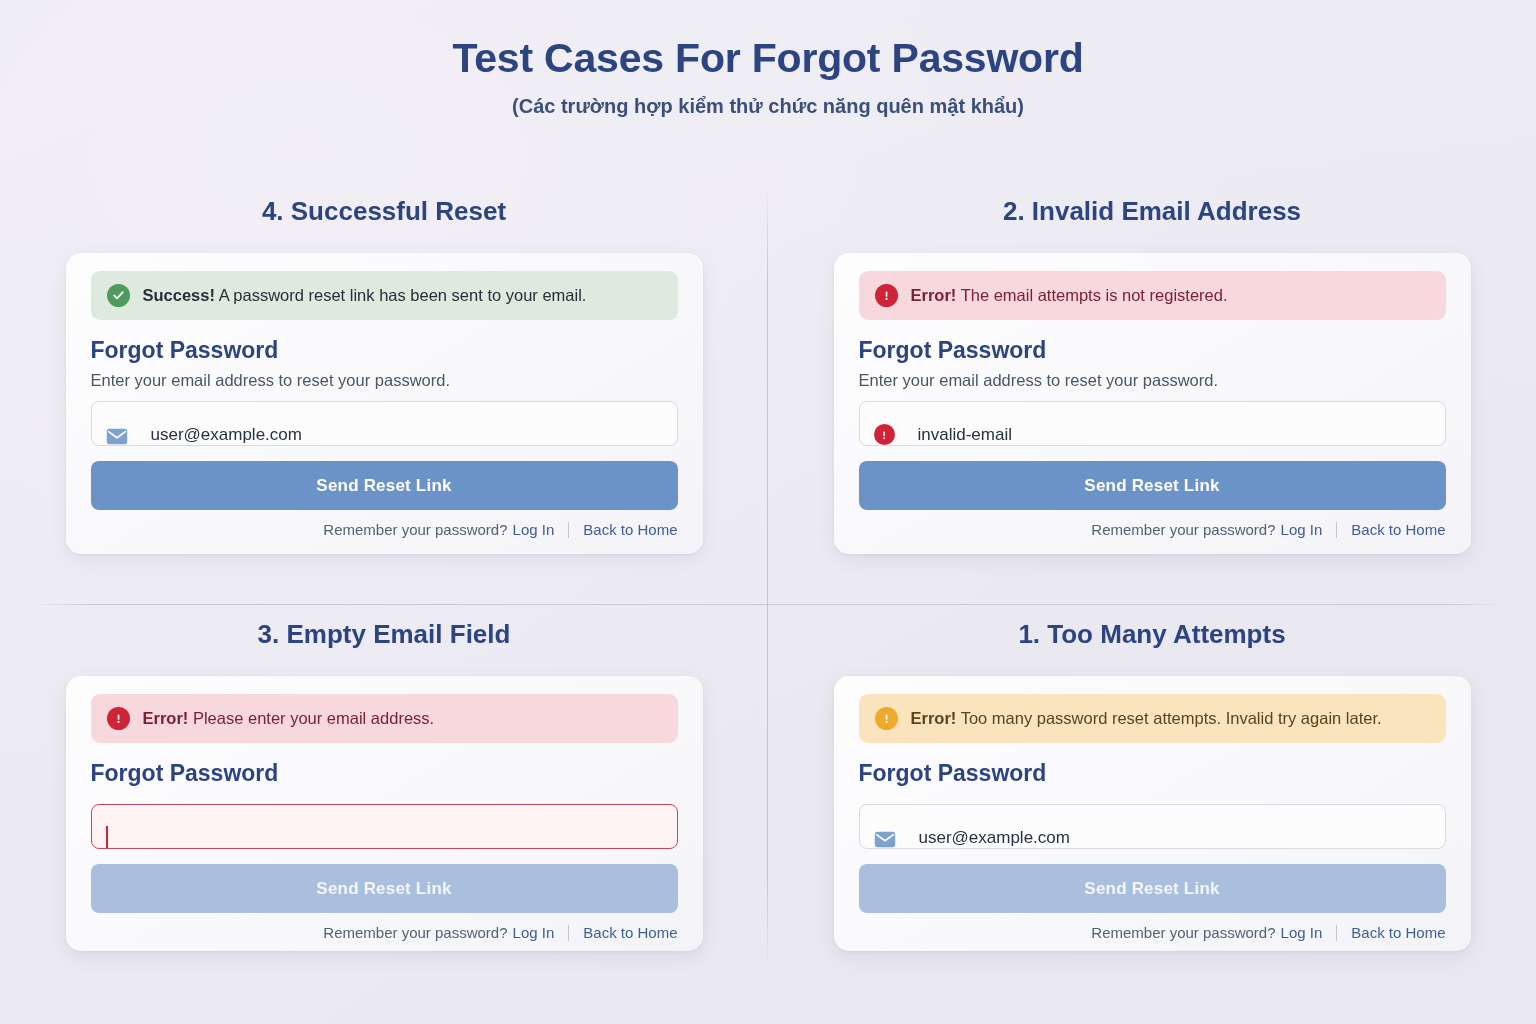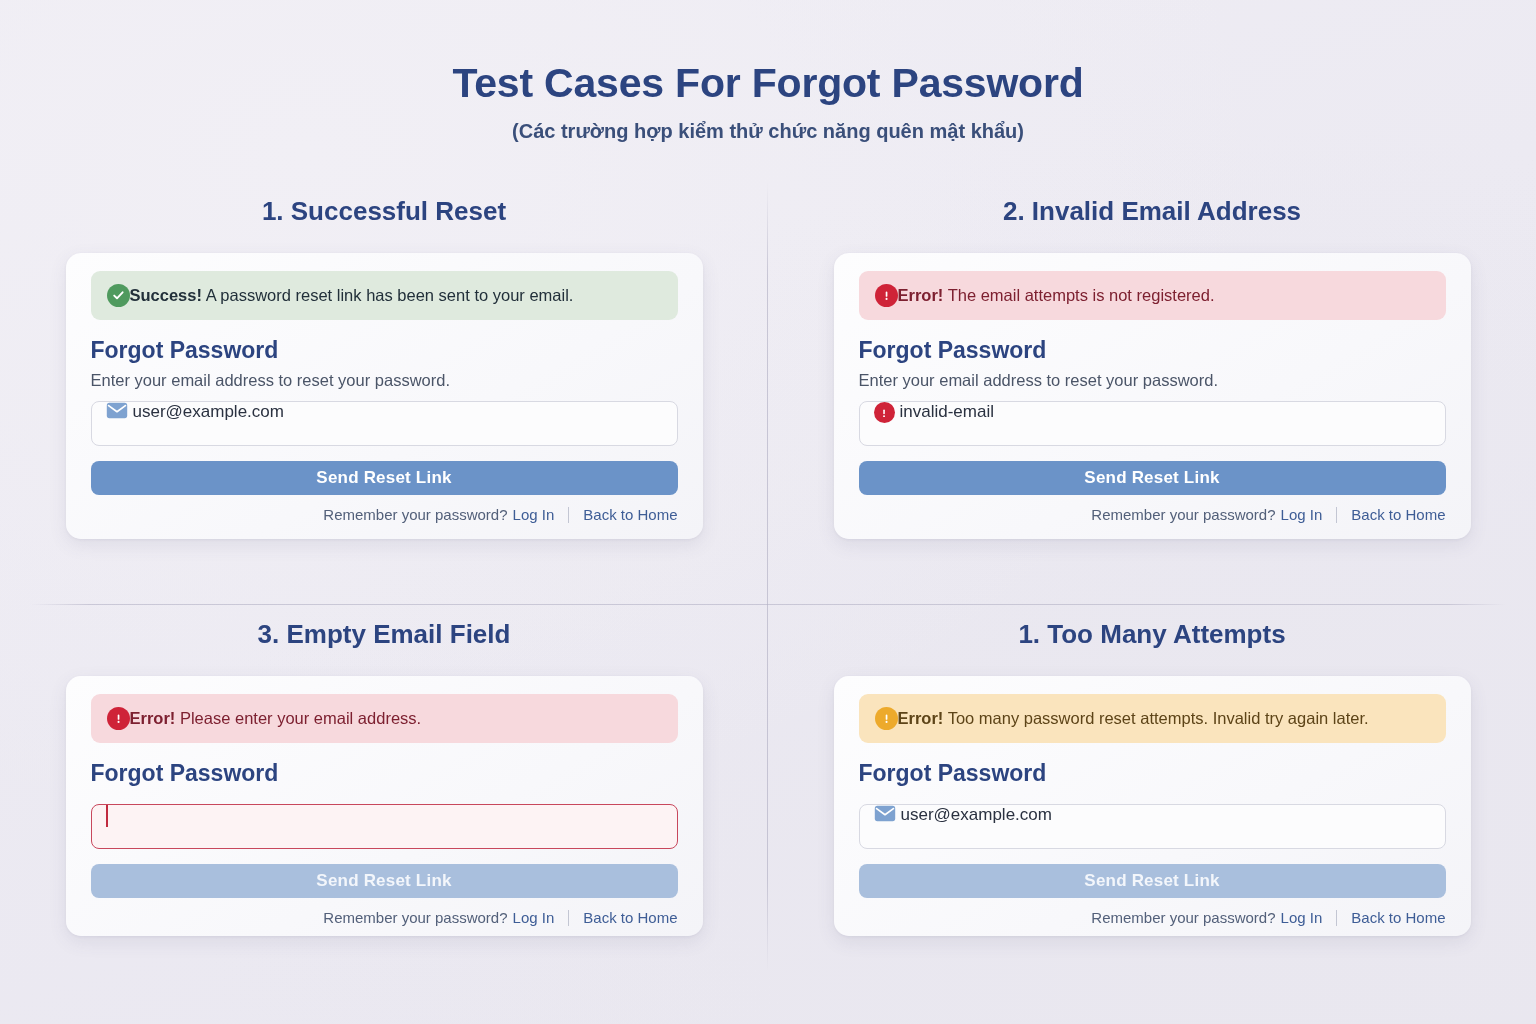--- a/index.html
+++ b/index.html
@@ -9,21 +9,21 @@
     background:
       radial-gradient(ellipse at 20% 15%, #f1eff5 0%, rgba(241,239,245,0) 55%),
       radial-gradient(ellipse at 85% 85%, #e9e7ef 0%, rgba(233,231,239,0) 60%),
       linear-gradient(160deg, #efedf4 0%, #eceaf2 45%, #e9e7f0 100%);
     color:#2f3b55;
     overflow:hidden;
     position:relative;
   }
 
   
-  .header { text-align:center; padding-top:60px; }
+  .header { text-align:center; padding-top:35px; }
   .title {
     font-size:41px; font-weight:bold; letter-spacing:-0.2px;
     color:#2c4480;
   }
   .subtitle {
     font-size:20px; font-weight:bold; margin-top:13px;
     color:#3a4f7a;
   }
 
   
@@ -53,21 +53,21 @@
     margin:26px auto 0; width:637px;
     background:linear-gradient(150deg,#fdfdfe 0%, #f8f8fb 60%, #f4f4f8 100%);
     border-radius:15px;
     box-shadow:0 6px 18px rgba(80,80,120,.10), 0 1px 3px rgba(80,80,120,.07);
     padding:18px 25px 16px;
   }
   .card.short { padding-bottom:10px; }
 
   
   .alert {
-    display:flex; align-items:center; 
+    display:flex; align-items:center; gap:13px;
     border-radius:9px; padding:13px 16px; font-size:16.5px;
     margin-bottom:17px;
   }
   .alert .msg { line-height:1.25; }
   .alert .msg .lead { font-weight:bold; }
 
   .alert.success { background:#dfeade; color:#22303a; }
   .alert.error   { background:#f7d9dd; color:#7d2030; }
   .alert.warn    { background:#fae4bd; color:#5d4418; }
 
@@ -82,35 +82,35 @@
   .form-title {
     font-size:23px; font-weight:bold; color:#2c4480;
     margin-bottom:7px;
   }
   .form-desc {
     font-size:16.5px; color:#4b5568; margin-bottom:11px;
   }
   .form-title.nodesc { margin-bottom:17px; }
 
   .field {
-    display:flex; align-items:flex-start; gap:5px;
+    display:flex; align-items:flex-end; gap:23px;
     height:45px; border:1px solid #d8d9e2; border-radius:8px;
     background:#fcfcfd; padding:0 14px; margin-bottom:15px;
   }
   .field.invalid {
     border-color:#c8475c; background:#fdf3f4;
   }
   .field .val { font-size:17px; color:#2a3140; }
   .field .caret {
     width:2px; height:22px; background:#c02a3f; display:inline-block;
   }
   .env { width:22px; height:17px; flex:0 0 auto; }
 
   .btn {
-    height:34px; border-radius:8px; display:flex;
+    height:49px; border-radius:8px; display:flex;
     align-items:center; justify-content:center;
     font-size:17px; font-weight:bold; color:#ffffff;
     letter-spacing:.2px; margin-bottom:11px;
   }
   .btn.primary  { background:#6b93c8; }
   .btn.disabled { background:#a9bfdd; color:#f3f6fb; }
 
   .foot {
     display:flex; align-items:center; justify-content:flex-end; gap:14px;
     font-size:15px; color:#53607a;
@@ -126,21 +126,21 @@
   <div class="title">Test Cases For Forgot Password</div>
   <div class="subtitle">(Các trường hợp kiểm thử chức năng quên mật khẩu)</div>
 </div>
 
 <div class="v-divider"></div>
 <div class="h-divider"></div>
 
 <div class="grid">
 
   <div class="quad">
-    <div class="quad-title">1. Successful Reset</div>
+    <div class="quad-title">4. Successful Reset</div>
     <div class="card">
 
       <div class="alert success">
         <span class="ic g">
           <svg width="13" height="13" viewBox="0 0 13 13">
               <path d="M2.2 6.6 L5.0 9.3 L10.6 3.3" stroke="#ffffff" stroke-width="1.9" fill="none" stroke-linecap="round" stroke-linejoin="round"></path>
             </svg>
         </span>
         <span class="msg"><b class="lead">Success!</b><span> A password reset link has been sent to your email.</span></span>
       </div>

